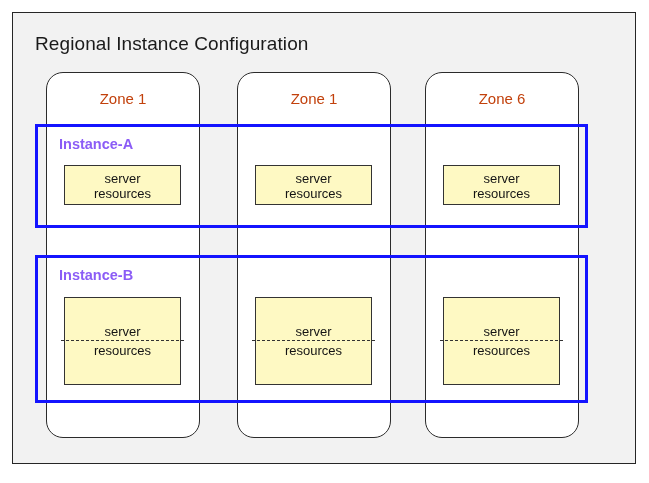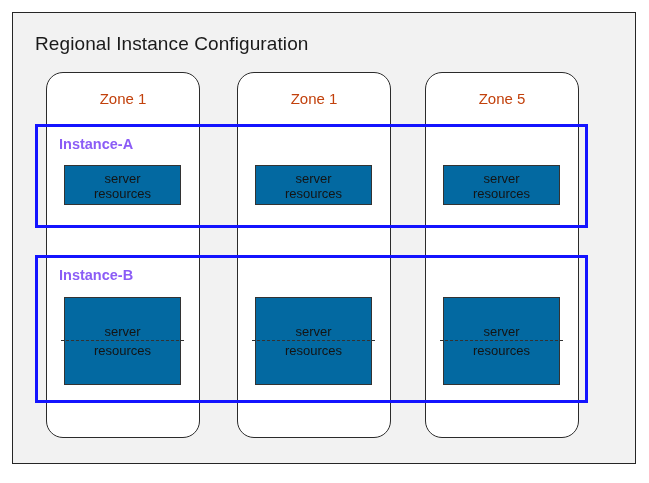--- a/index.html
+++ b/index.html
@@ -86,21 +86,21 @@
     font-size: 14.5px;
     font-weight: bold;
     color: #8b5cf6;
     white-space: nowrap;
   }
 
   
   .resource-box {
     position: absolute;
     width: 117px;
-    background: #0369a1;
+    background: #fef9c3;
     border: 1.2px solid #333333;
     box-sizing: border-box;
     text-align: center;
     color: #141414;
     font-size: 13px;
     line-height: 15px;
   }
 
   .resource-box .res-line {
     display: block;
@@ -157,21 +157,21 @@
 
   <div class="zone-card zone-1">
     <div class="zone-label">Zone 1</div>
   </div>
 
   <div class="zone-card zone-2">
     <div class="zone-label">Zone 1</div>
   </div>
 
   <div class="zone-card zone-3">
-    <div class="zone-label">Zone 5</div>
+    <div class="zone-label">Zone 6</div>
   </div>
 
   <div class="instance-band instance-a">
     <div class="instance-label">Instance-A</div>
   </div>
 
   <div class="resource-box res-a res-a-1">
     <span class="res-line">server</span>
     <span class="res-line">resources</span>
   </div>

